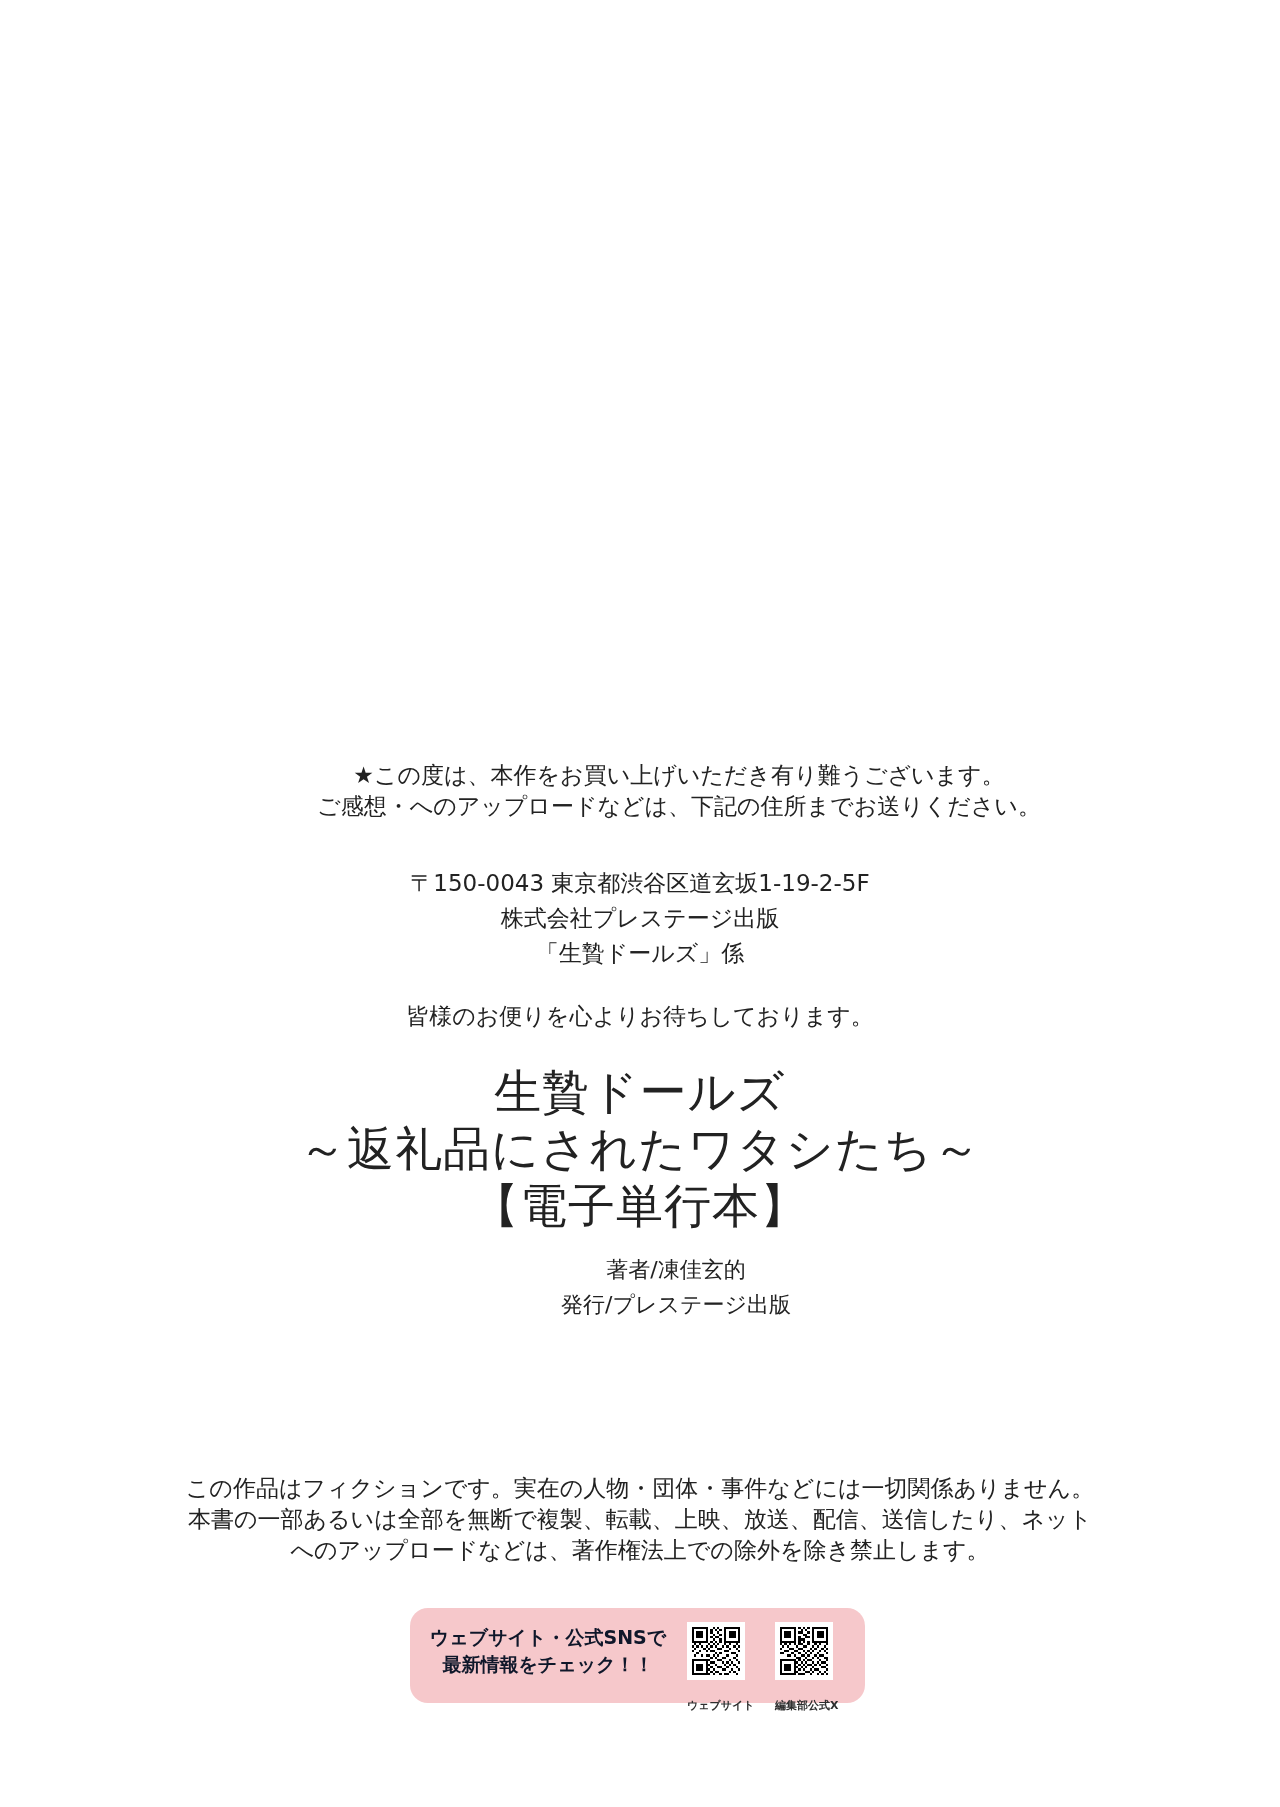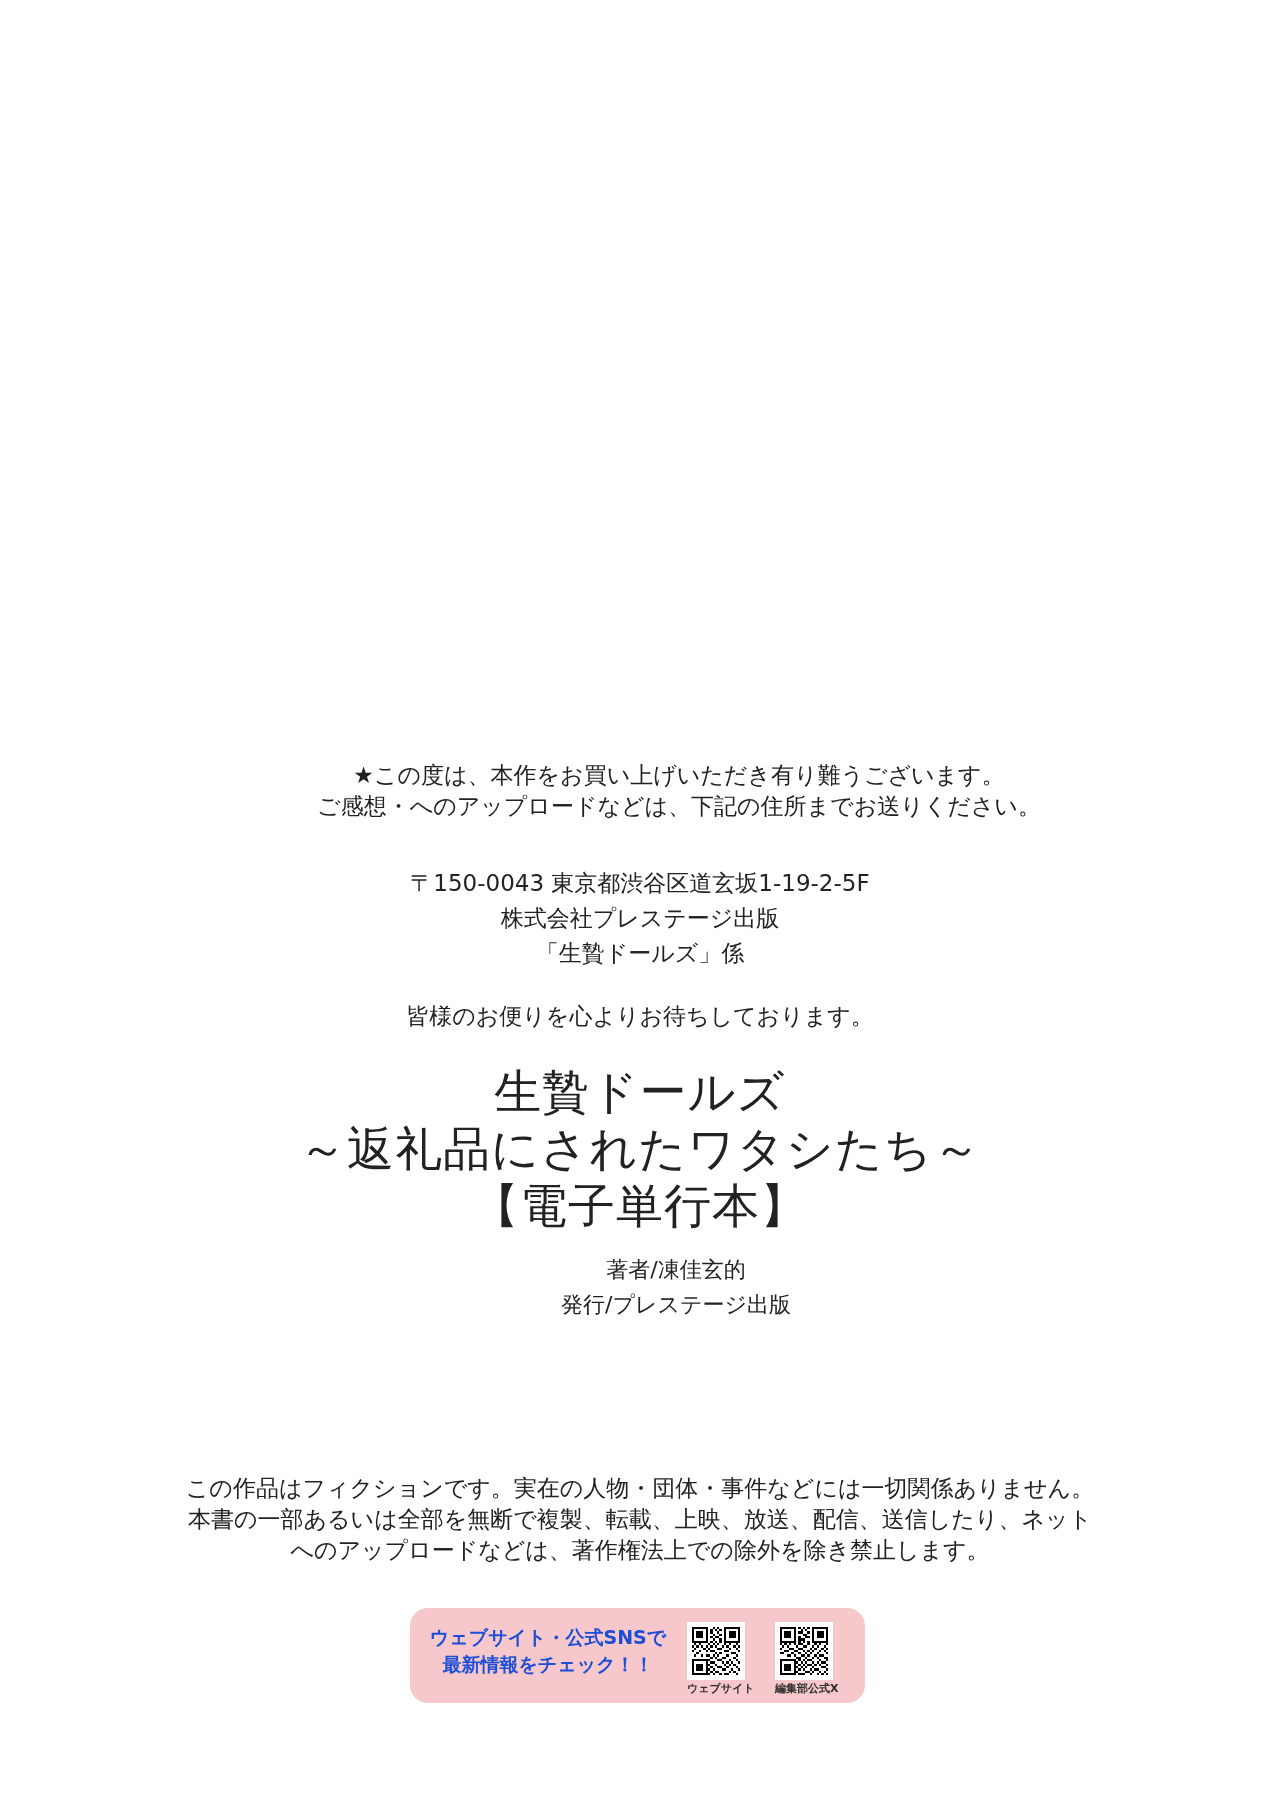--- a/index.html
+++ b/index.html
@@ -41,42 +41,42 @@
   }
   .promo-text {
     position: absolute;
     left: 10px;
     top: 16px;
     width: 256px;
     text-align: center;
     font-size: 19px;
     font-weight: 700;
     line-height: 27px;
-    color: #1d4ed8;
+    color: #0f172a;
     white-space: nowrap;
   }
   .qr-fig {
     position: absolute;
     top: 14px;
     margin: 0;
     width: 58px;
     text-align: center;
   }
   .qr-fig.qr1 { left: 277px; }
   .qr-fig.qr2 { left: 365px; }
   .qr-tile {
     width: 58px;
     height: 58px;
     background: #ffffff;
     display: block;
   }
   .qr-tile svg { display: block; width: 58px; height: 58px; }
   .qr-caption {
     display: block;
-    margin-top: 1px;
+    margin-top: 18px;
     font-size: 11px;
     font-weight: 700;
     color: #2e2e2e;
     white-space: nowrap;
   }
 </style>
 </head>
 <body>
 
 <div class="page">

